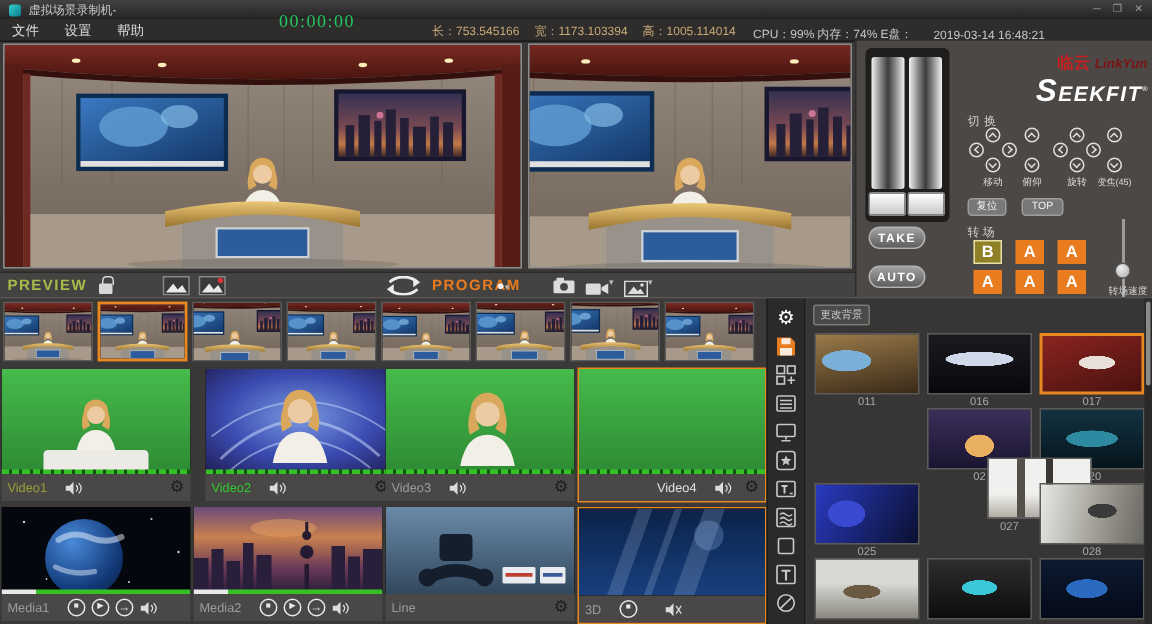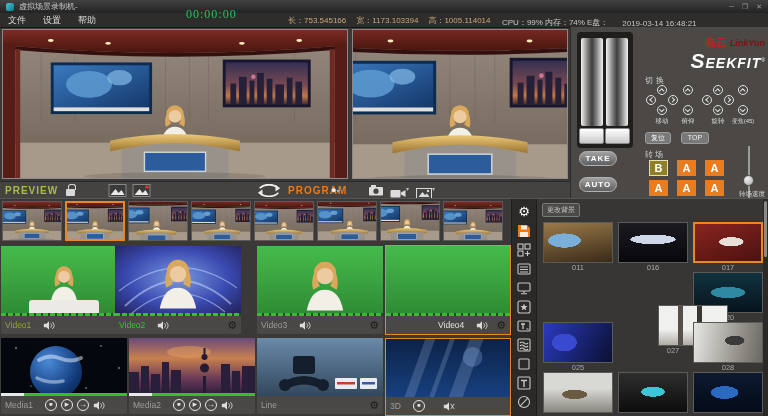--- a/index.html
+++ b/index.html
@@ -468,21 +468,21 @@
       <div class="lbar">
         <span class="sname n-olive">Video1</span>
         <svg class="spk sp8" viewBox="0 0 14 10">
             <path d="M1,3 h3 l3,-3 v10 l-3,-3 h-3 Z" fill="#dcdcdc"></path>
             <path d="M9,2.5 q2.5,2.5 0,5 M11,1 q4,4 0,8" stroke="#dcdcdc" fill="none"></path>
           </svg>
         <span class="gear">⚙</span>
       </div>
     </div>
 
-    <div class="src r1" style="left:115px;top:47px;">
+    <div class="src r1" style="left:137px;top:47px;">
       <div class="thumb">
         <svg viewBox="0 0 126 70" preserveAspectRatio="none">
             <rect width="126" height="70" fill="url(#gSwirl)"></rect>
             <g stroke="#cfe0ff" fill="none" opacity=".5">
               <path d="M10,60 Q63,10 116,58" stroke-width="2"></path>
               <path d="M4,45 Q63,0 122,42" stroke-width="1.2"></path>
               <path d="M16,68 Q63,28 110,66" stroke-width="1.2"></path>
             </g>
             <use href="#lady" transform="translate(37,8) scale(1.3)"></use>
           </svg>
@@ -719,20 +719,24 @@
             <div class="slabel">011</div>
           </div>
         <div class="scene" style="left:81px;top:1px;">
             <div class="sthumb t2"></div>
             <div class="slabel">016</div>
           </div>
         <div class="scene sel" style="left:156px;top:1px;">
             <div class="sthumb t3"></div>
             <div class="slabel">017</div>
           </div>
+        <div class="scene" style="left:81px;top:51px;">
+            <div class="sthumb t5"></div>
+            <div class="slabel">02</div>
+          </div>
         <div class="scene" style="left:156px;top:51px;">
             <div class="sthumb t6"></div>
             <div class="slabel">020</div>
           </div>
         <div class="scene" style="left:6px;top:101px;">
             <div class="sthumb t7"></div>
             <div class="slabel">025</div>
           </div>
         <div class="scene" style="left:81px;top:84px;padding-left:40px;">
             <div class="sthumb t8"></div>

